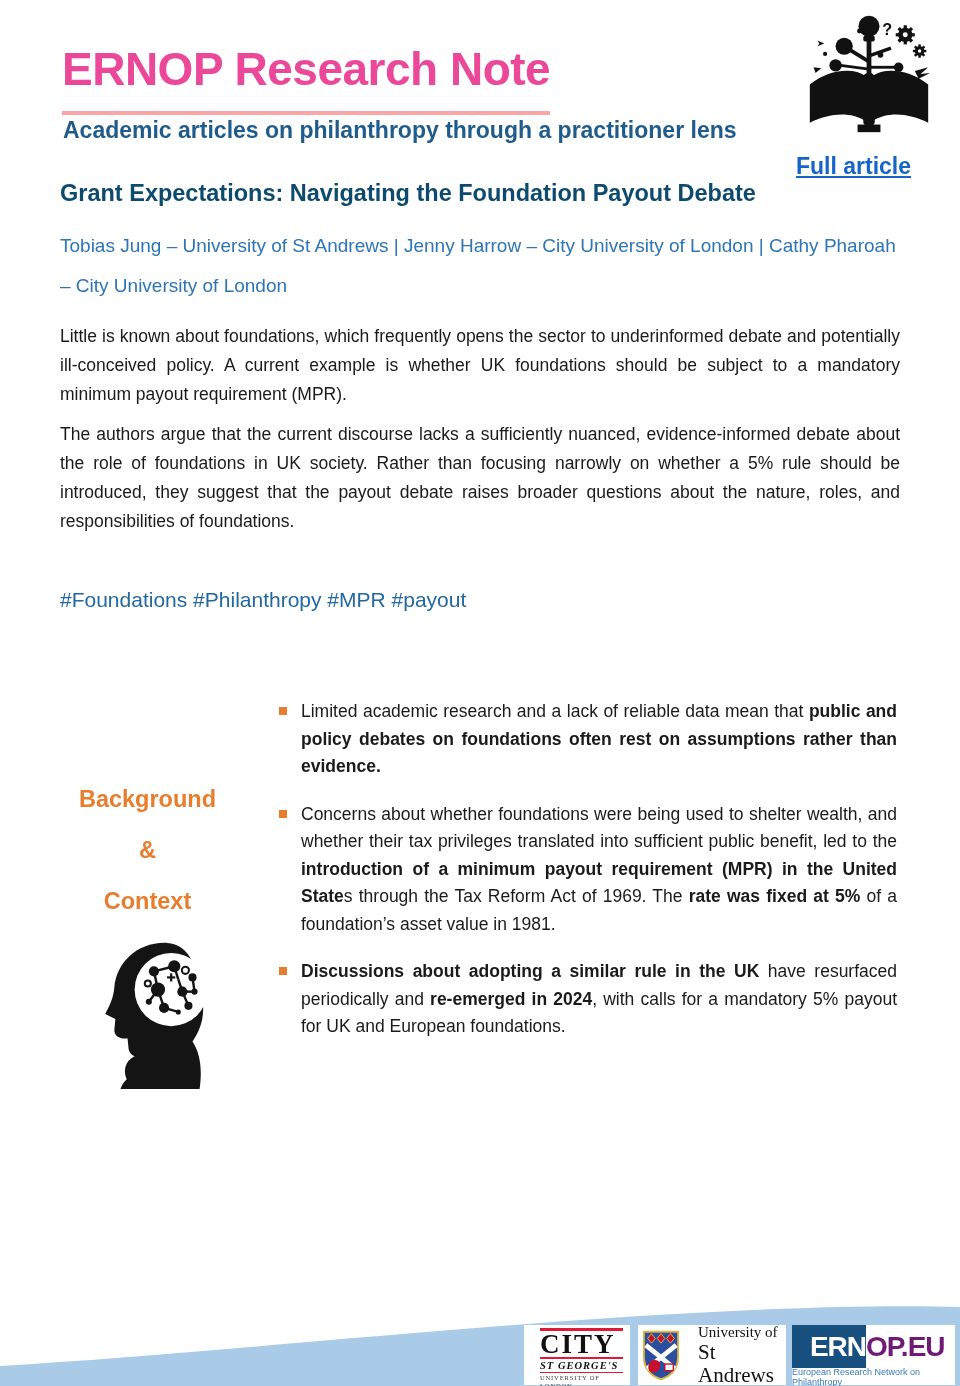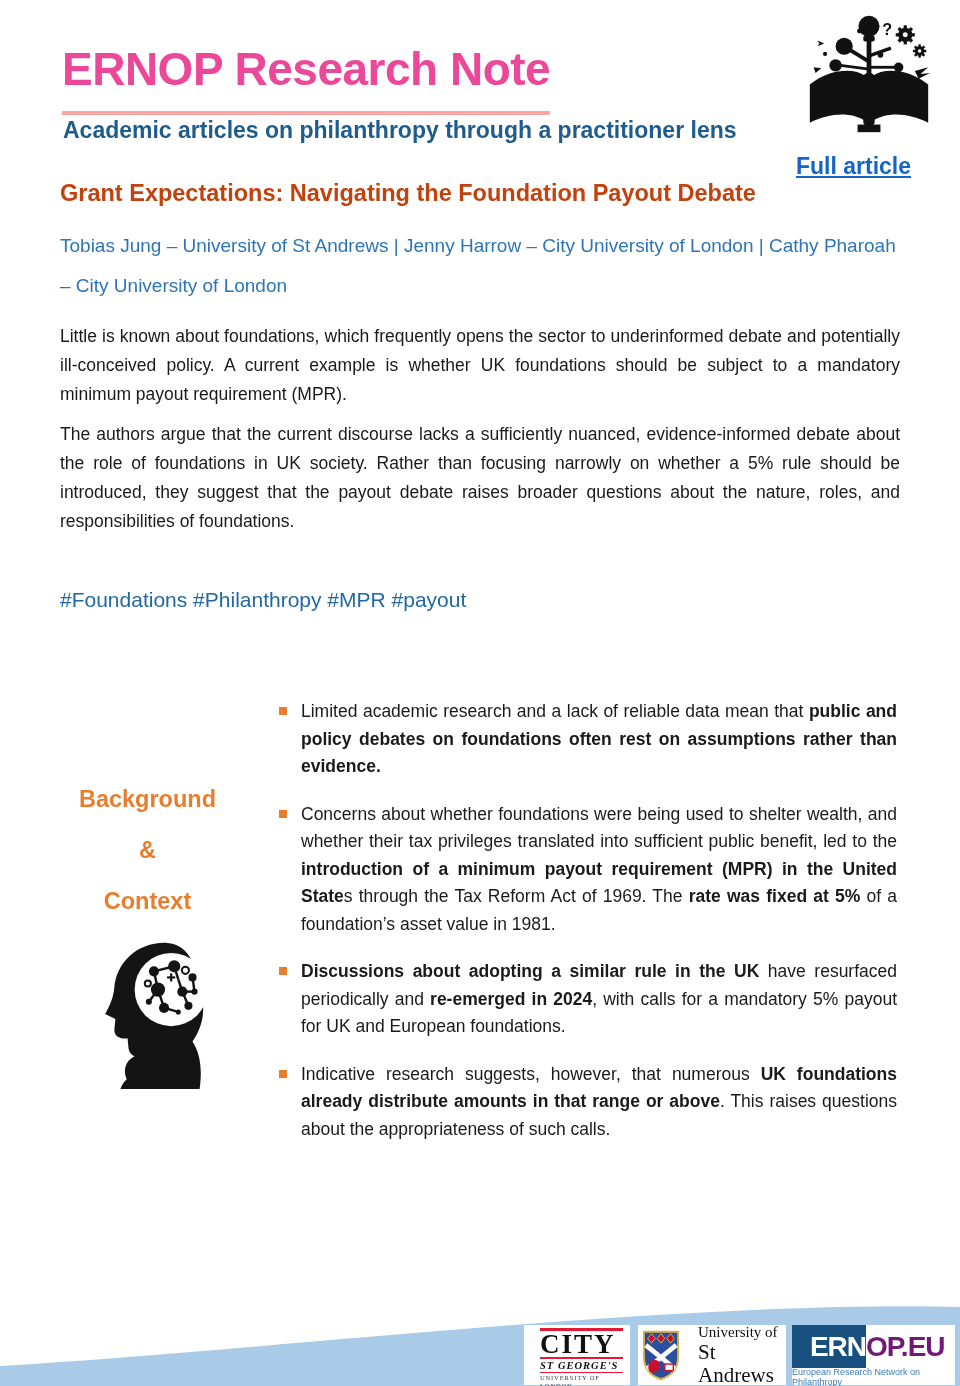--- a/index.html
+++ b/index.html
@@ -24,21 +24,21 @@
   .brand-logo { position:absolute; left:800px; top:10px; width:138px; height:126px; }
   .full-article {
     position:absolute; left:796px; top:138px; width:140px; text-align:left;
     font-size:23px; font-weight:bold; color:#1565c8;
     text-decoration:underline; cursor:pointer;margin-top:15px;
   }
 
   
   .heading {
     position:absolute; left:60px; top:180px; width:845px;
-    font-size:23.5px; font-weight:bold; color:#c2410c;
+    font-size:23.5px; font-weight:bold; color:#0c4a6e;
   }
   .authors {
     position:absolute; left:60px; top:226px; width:845px;
     font-size:19px; color:#2e75b6; line-height:40px;
   }
 
   
   .para {
     position:absolute; left:60px; width:840px;
     font-size:17.5px; line-height:29px; color:#1a1a1a;
@@ -219,21 +219,20 @@
         <line x1="74" y1="38" x2="82" y2="38"></line>
         <line x1="78" y1="34" x2="78" y2="42"></line>
       </g>
     </svg>
   </div>
 
   <ul class="bullets">
       <li><span>Limited academic research and a lack of reliable data mean that </span><span class="b">public and policy debates on foundations often rest on assumptions rather than evidence.</span></li>
       <li><span>Concerns about whether foundations were being used to shelter wealth, and whether their tax privileges translated into sufficient public benefit, led to the </span><span class="b">introduction of a minimum payout requirement (MPR) in the United State</span><span>s through the Tax Reform Act of 1969. The </span><span class="b">rate was fixed at 5%</span><span> of a foundation’s asset value in 1981.</span></li>
       <li><span class="b">Discussions about adopting a similar rule in the UK</span><span> have resurfaced periodically and </span><span class="b">re-emerged in 2024</span><span>, with calls for a mandatory 5% payout for UK and European foundations.</span></li>
-      <li><span>Indicative research suggests, however, that numerous </span><span class="b">UK foundations already distribute amounts in that range or above</span><span>. This raises questions about the appropriateness of such calls.</span></li>
     </ul>
 
   <div class="wave">
     <svg viewBox="0 0 960 96" width="960" height="96" preserveAspectRatio="none">
       <path d="M0,76 C150,67 320,50 540,33 C710,20 860,14 960,17 L960,96 L0,96 Z" fill="#a9cbe8"></path>
     </svg>
   </div>
 
   <div class="logo-box city-box">
     <div class="city-line"></div>

